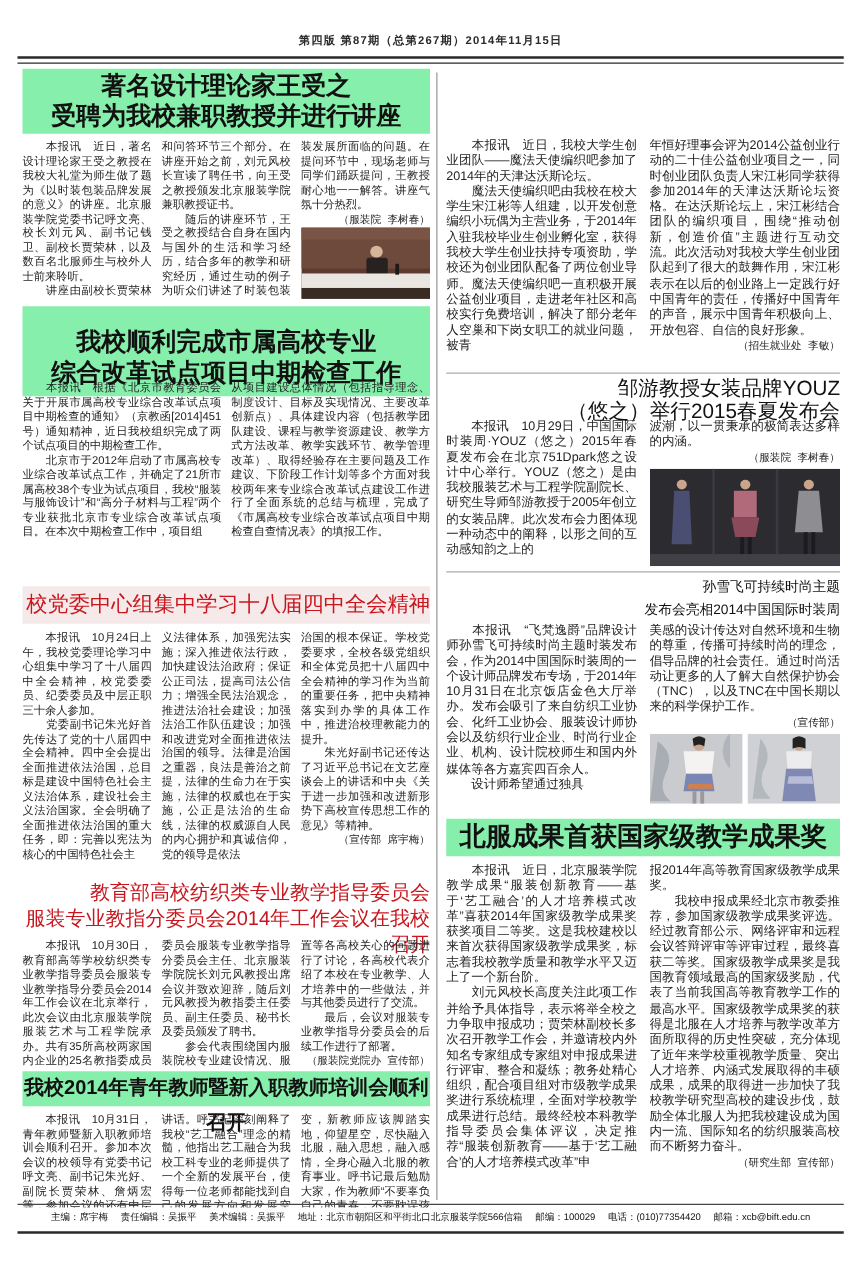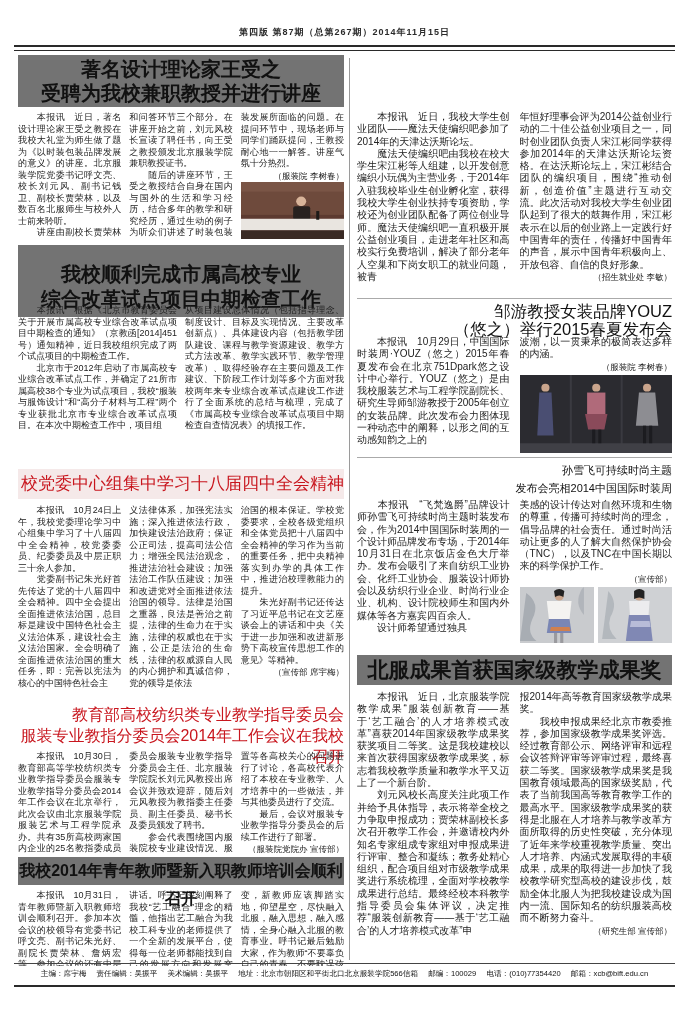--- a/index.html
+++ b/index.html
@@ -6,29 +6,29 @@
   .page{position:relative;width:689px;height:1016px;background:#ffffff;margin:0 auto;
         font-family:"Liberation Sans","DejaVu Sans",sans-serif;color:#1c1c1c;overflow:hidden;}
   .masthead{position:absolute;top:26px;left:0;right:0;text-align:center;
             font-size:9px;font-weight:bold;color:#2a2a2a;letter-spacing:1px;}
   .mast-rule{position:absolute;top:45px;left:14px;right:14px;height:3px;
              border-top:2px solid #2a2a2a;border-bottom:1px solid #2a2a2a;}
   .vdiv{position:absolute;left:349px;top:58px;height:902px;border-left:1px solid #9a9a9a;}
   .lblock{position:absolute;left:18px;top:55px;width:326px;height:912px;}
   .rblock{position:absolute;left:357px;top:55px;width:315px;height:912px;}
   .abs{position:absolute;left:0;right:0;}
-  .hbox{background:#737373;text-align:center;font-weight:bold;color:#111;}
+  .hbox{background:#86efac;text-align:center;font-weight:bold;color:#111;}
   .hplain{text-align:right;font-weight:normal;color:#111;}
   .red{color:#c8161e;}
   .redbox{background:#f5e9e9;}
   .cols{display:flex;gap:8px;overflow:hidden;}
   .col{flex:1;min-width:0;overflow:hidden;}
   .bodytext{font-size:9px;line-height:11.5px;text-align:justify;white-space:pre-wrap;color:#222;}
   .bodytext2{font-size:10px;line-height:12.3px;text-align:justify;white-space:pre-wrap;color:#222;}
-  .sig{font-size:8.5px;line-height:11px;text-align:right;color:#222;margin-top:1px;}
+  .sig{font-size:8.5px;line-height:11px;text-align:right;color:#222;margin-top:1px;font-family:Liberation Mono, monospace;}
   .photo{display:block;width:100%;}
   .sep{border-top:1px solid #aaa;}
   .photorow{display:flex;gap:4px;margin-top:2px;}
   .photorow .ph{flex:1;}
   .f-rule1{position:absolute;top:963px;left:14px;right:14px;border-top:1px solid #444;}
   .footer{position:absolute;top:969px;left:0;right:0;text-align:center;font-size:7.6px;
           color:#111;white-space:nowrap;}
   .footer span{margin:0 4px;}
   .f-rule2{position:absolute;top:985px;left:14px;right:14px;border-top:2px solid #2a2a2a;}
 </style>

